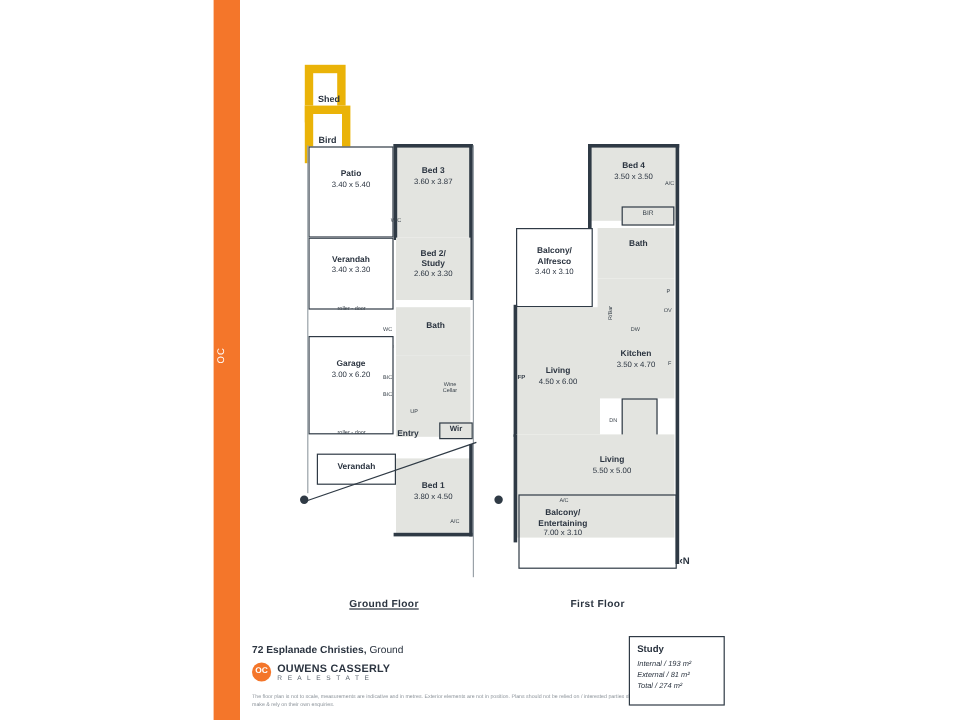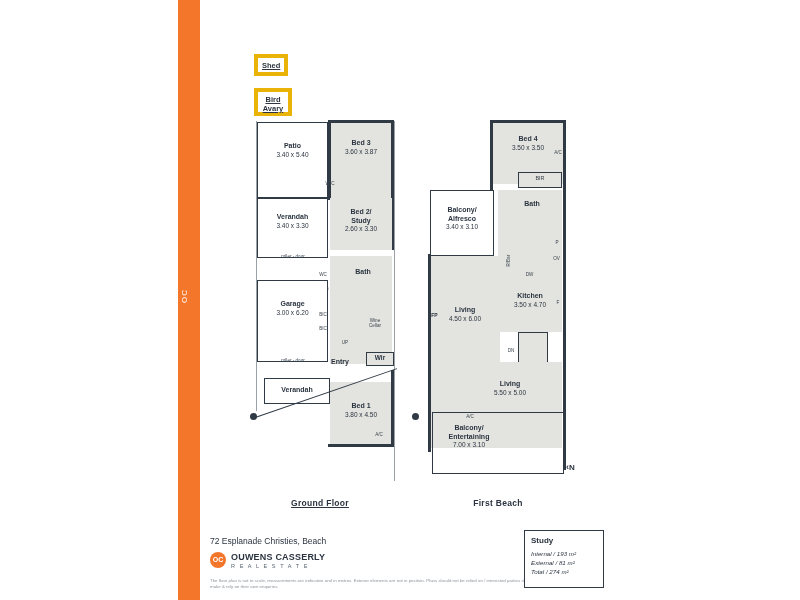--- a/index.html
+++ b/index.html
@@ -44,30 +44,29 @@
     position:absolute;font-size:4.6px;color:#3a434c;line-height:5.4px;
     text-align:center;
   }
   .tinyb{
     position:absolute;font-size:5.2px;color:#2b3440;line-height:6px;
     text-align:center;font-weight:bold;
   }
 
   .boxlabel{
     position:absolute;
-    border:4px solid #eab308;
+    border:7px solid #eab308;
     background:#ffffff;
     font-size:7.5px;
     font-weight:bold;
     text-align:center;
     line-height:9px;
-    padding:3px 4px;
+    padding:17px 4px;
     box-sizing:border-box;
     color:#2b3440;
-    text-decoration:underline;
   }
 
   .floor-title{
     position:absolute;
     font-size:8.5px;
     font-weight:bold;
     letter-spacing:.3px;
     color:#2b3440;
     text-align:center;
   }
@@ -76,21 +75,21 @@
     position:absolute;width:7px;height:7px;border-radius:50%;
     background:#2f3a45;
   }
   .leader{position:absolute;background:#2f3a45;height:1px;transform-origin:0 0;}
 
   
   .addr{
     position:absolute;left:210px;top:536px;
     font-size:8.5px;color:#2b3440;
   }
-  .addr b{font-weight:normal;}
+  .addr b{font-weight:bold;}
   .logo-badge{
     position:absolute;left:210px;top:552px;width:16px;height:16px;
     border-radius:50%;background:#f4762a;color:#fff;
     font-size:7px;font-weight:bold;text-align:center;line-height:16px;
   }
   .logo-name{
     position:absolute;left:231px;top:552px;font-size:9px;font-weight:bold;
     color:#2b3440;letter-spacing:.2px;
   }
   .logo-sub{
@@ -242,29 +241,29 @@
     Living<span class="dim">5.50 x 5.00</span>
   </div>
 
   <div class="room white" style="left:432px;top:412px;width:132px;height:62px;border:1.5px solid #2f3a45;background:transparent;"></div>
   <div class="lbl" style="left:438px;top:424px;width:62px;">
     Balcony/<br>Entertaining<span class="dim">7.00 x 3.10</span>
   </div>
   <div class="tiny" style="left:464px;top:414px;width:12px;">A/C</div>
 </div>
 
-<div class="floor-title" style="left:428px;top:498px;width:140px;">First Beach</div>
+<div class="floor-title" style="left:428px;top:498px;width:140px;">First Floor</div>
 
 <div class="compass">
   <span class="arrow">‹</span><span>N</span>
 </div>
 
 <div class="addr">
   <b>72 Esplanade Christies,</b>
-  <span>Beach</span>
+  <span>Ground</span>
 </div>
 
 <div class="logo-badge">OC</div>
 <div class="logo-name">OUWENS CASSERLY</div>
 <div class="logo-sub">R E A L   E S T A T E</div>
 <div class="disclaimer">The floor plan is not to scale, measurements are indicative and in metres. Exterior elements are not in position. Plans should not be relied on / interested parties should make &amp; rely on their own enquiries.</div>
 
 <div class="area-box">
   <div class="area-title">Study</div>
   <div class="area-row">

